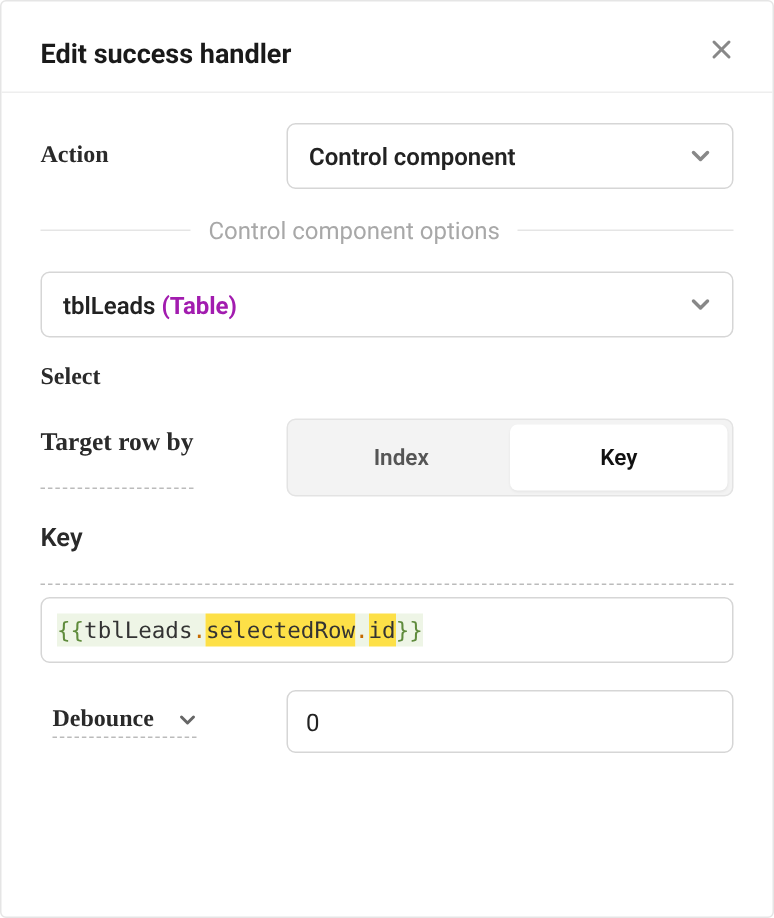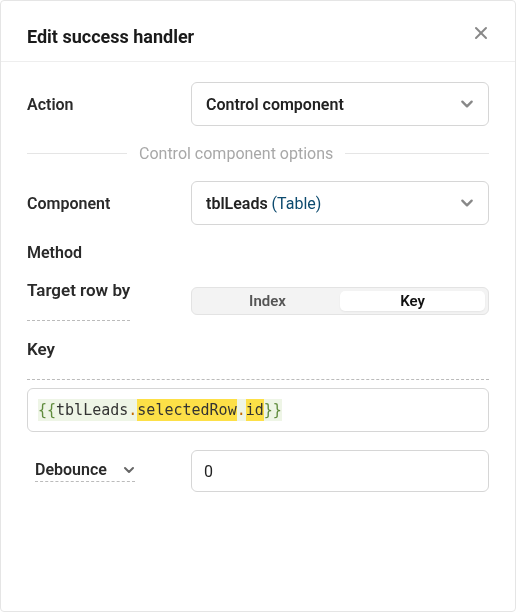--- a/index.html
+++ b/index.html
@@ -38,20 +38,21 @@
     display: flex;
     align-items: center;
     margin-bottom: 18px;
   }
   .label-col {
     width: 164px;
     flex: 0 0 164px;
     font-size: 16px;
     font-weight: 600;
     color: #2a2a2a;
+    font-family: Liberation Serif, serif;
   }
   .field-col {
     flex: 1;
     min-width: 0;
     border-radius: 22px;
   }
   .select {
     width: 100%;
     height: 44px;
     border: 1px solid #d6d6d6;
@@ -60,21 +61,21 @@
     display: flex;
     align-items: center;
     justify-content: space-between;
     font-size: 16px;
     font-weight: 600;
     color: #222;
     cursor: pointer;
     background: #fff;
   }
   .select .primary { color:#222; font-weight:600; }
-  .select .secondary { color:#0c4a6e; font-weight:400; }
+  .select .secondary { color:#a21caf; font-weight:700; }
   .chev {
     width: 14px; height: 14px; color:#888;
   }
   .divider {
     display:flex;
     align-items:center;
     margin: 2px 0 18px 0;
     gap: 12px;
   }
   .divider::before, .divider::after {
@@ -93,21 +94,21 @@
     border-bottom: 1px dashed #bbb;
     padding-bottom: 20px;
     display:inline-block;
     font-size:17px;
     font-weight:600;
     color:#2a2a2a;
   }
   .seg {
     display:flex;
     width:100%;
-    height:28px;
+    height:52px;
     border:1px solid #e3e3e3;
     border-radius:6px;
     background:#f3f3f3;
     padding:3px;
   }
   .seg-item {
     flex:1;
     display:flex;
     align-items:center;
     justify-content:center;
@@ -193,35 +194,34 @@
             </svg>
         </div>
       </div>
     </div>
 
     <div class="divider left-weighted">
       <span class="divider-label">Control component options</span>
     </div>
 
     <div class="row">
-      <div class="label-col">Component</div>
       <div class="field-col">
         <div class="select">
           <span>
             <span class="primary">tblLeads</span><span class="secondary"> (Table)</span>
           </span>
           <svg class="chev" viewBox="0 0 12 12" fill="none" stroke="currentColor" stroke-width="2" stroke-linecap="round" stroke-linejoin="round">
               <polyline points="2 4 6 8 10 4"></polyline>
             </svg>
         </div>
       </div>
     </div>
 
     <div class="row">
-      <div class="label-col">Method</div>
+      <div class="label-col">Select</div>
     </div>
 
     <div class="row">
       <div class="label-col">
         <span class="label-underlined">Target row by</span>
       </div>
       <div class="field-col">
         <div class="seg">
           <div class="seg-item">Index</div>
           <div class="seg-item active">Key</div>

